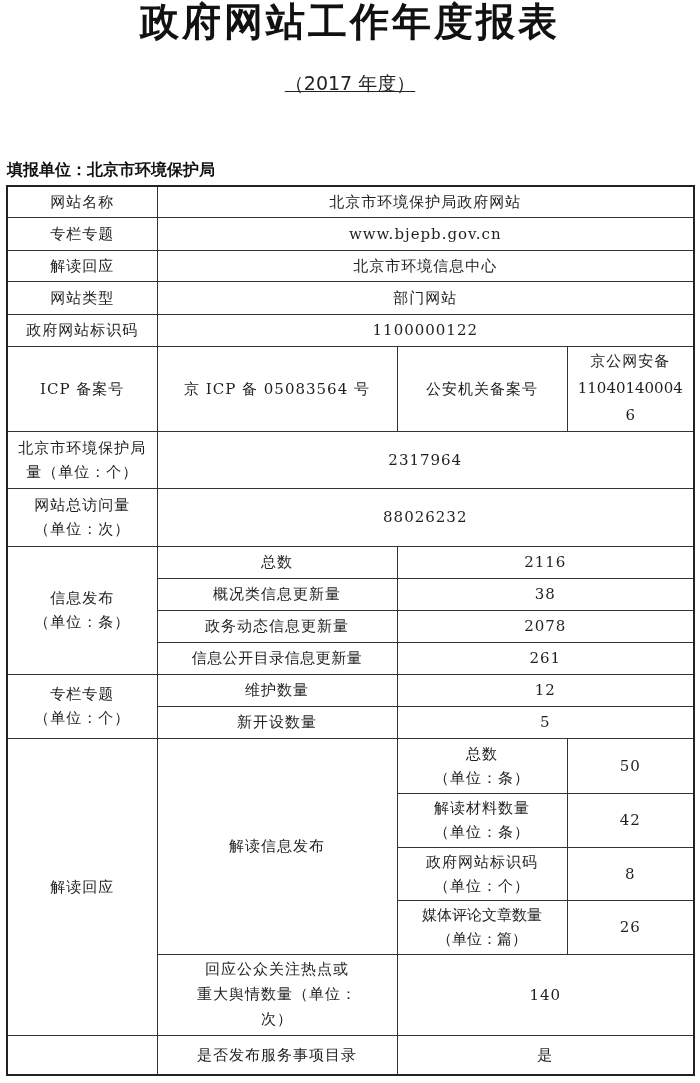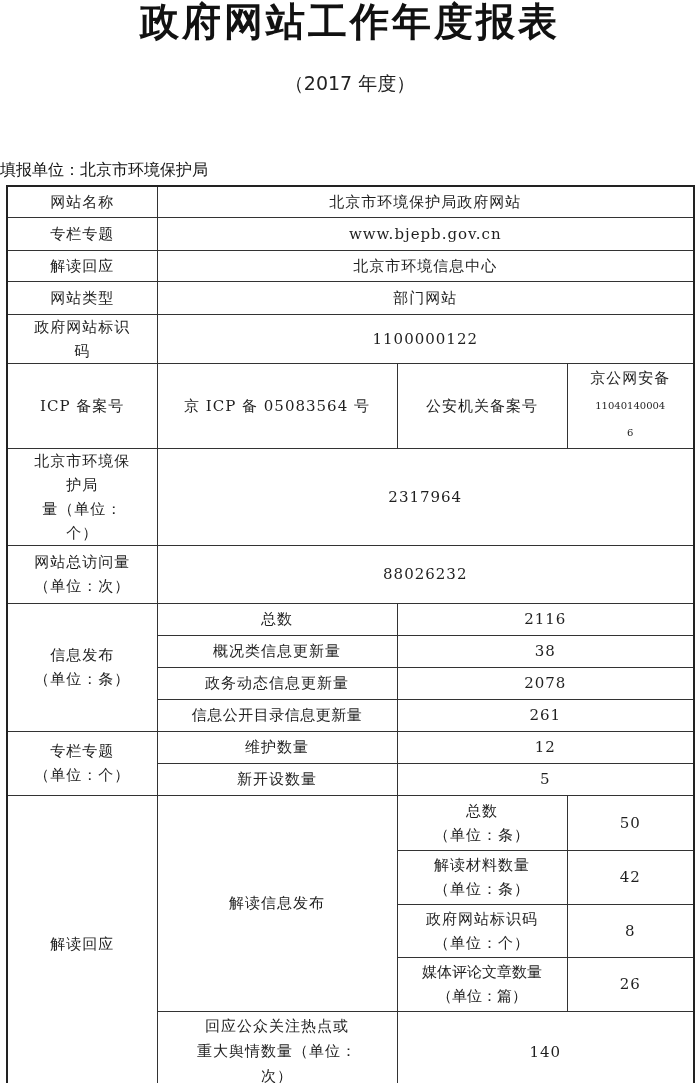--- a/index.html
+++ b/index.html
@@ -3,31 +3,31 @@
 <meta charset="utf-8">
 <style>
   html, body { margin: 0; padding: 0; background: #ffffff; }
   body { width: 700px; height: 1083px; position: relative; overflow: hidden;
          font-family: "DejaVu Serif", "Liberation Serif", serif; color: #1a1a1a; }
   .title { position: absolute; left: 0; top: 2px; width: 700px; text-align: center;
            font-family: "DejaVu Sans", "Liberation Sans", sans-serif;
            font-size: 39px; font-weight: bold; letter-spacing: 3px; line-height: 40px; color: #111; }
   .subtitle { position: absolute; left: 0; top: 68px; width: 700px; text-align: center;
               font-family: "DejaVu Sans", "Liberation Sans", sans-serif;
-              font-size: 19px; line-height: 30px; color: #222; }
-  .filler { position: absolute; left: 0; top: 158px; font-size: 16px; font-weight: normal;
+              font-size: 19px; line-height: 30px; color: #222; text-decoration: underline; }
+  .filler { position: absolute; left: 7px; top: 158px; font-size: 16px; font-weight: bold;
             font-family: "DejaVu Sans", "Liberation Sans", sans-serif; line-height: 24px; color: #111; }
   table.report { position: absolute; left: 6px; top: 185px; width: 687px;
                  border-collapse: collapse; table-layout: fixed; }
   table.report td { border: 1.5px solid #333; text-align: center; vertical-align: middle;
-                    font-size: 15px; line-height: 24px; padding: 0 20px; letter-spacing: 1px;
+                    font-size: 15px; line-height: 24px; padding: 0 4px; letter-spacing: 1px;
                     color: #1f1f1f; }
   table.report { border: 2px solid #222; }
   .c1 { width: 150px; } .c2 { width: 240px; } .c3 { width: 170px; } .c4 { width: 127px; }
-  .num { font-family: "DejaVu Serif", "Liberation Serif", serif; font-size: 10px; letter-spacing: 0; }
+  .num { font-family: "DejaVu Serif", "Liberation Serif", serif; font-size: 15px; letter-spacing: 0; }
 </style>
 </head>
 <body>
 
 <div class="title">政府网站工作年度报表</div>
 <div class="subtitle">（2017 年度）</div>
 <div class="filler">填报单位：北京市环境保护局</div>
 
 <table class="report">
   <colgroup>

